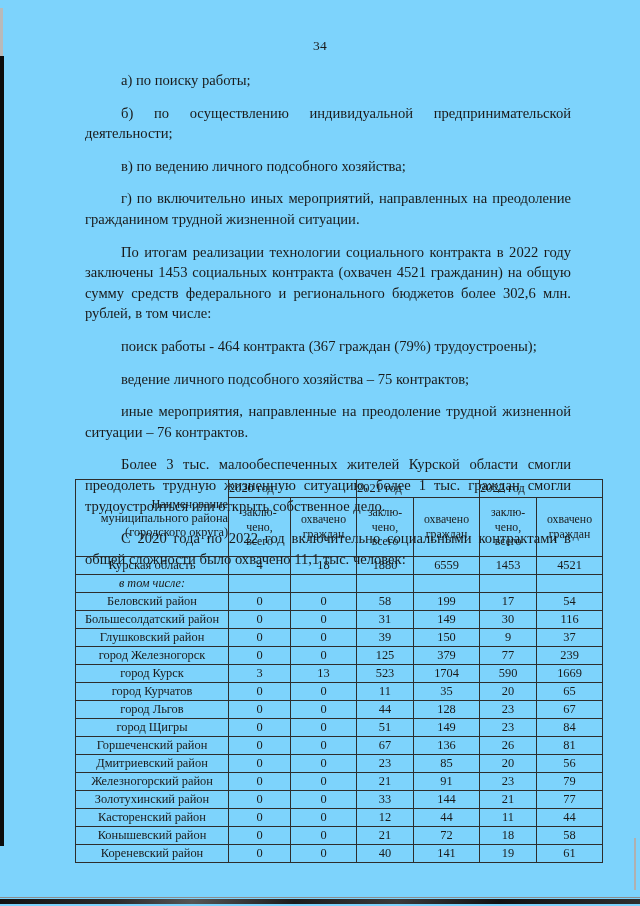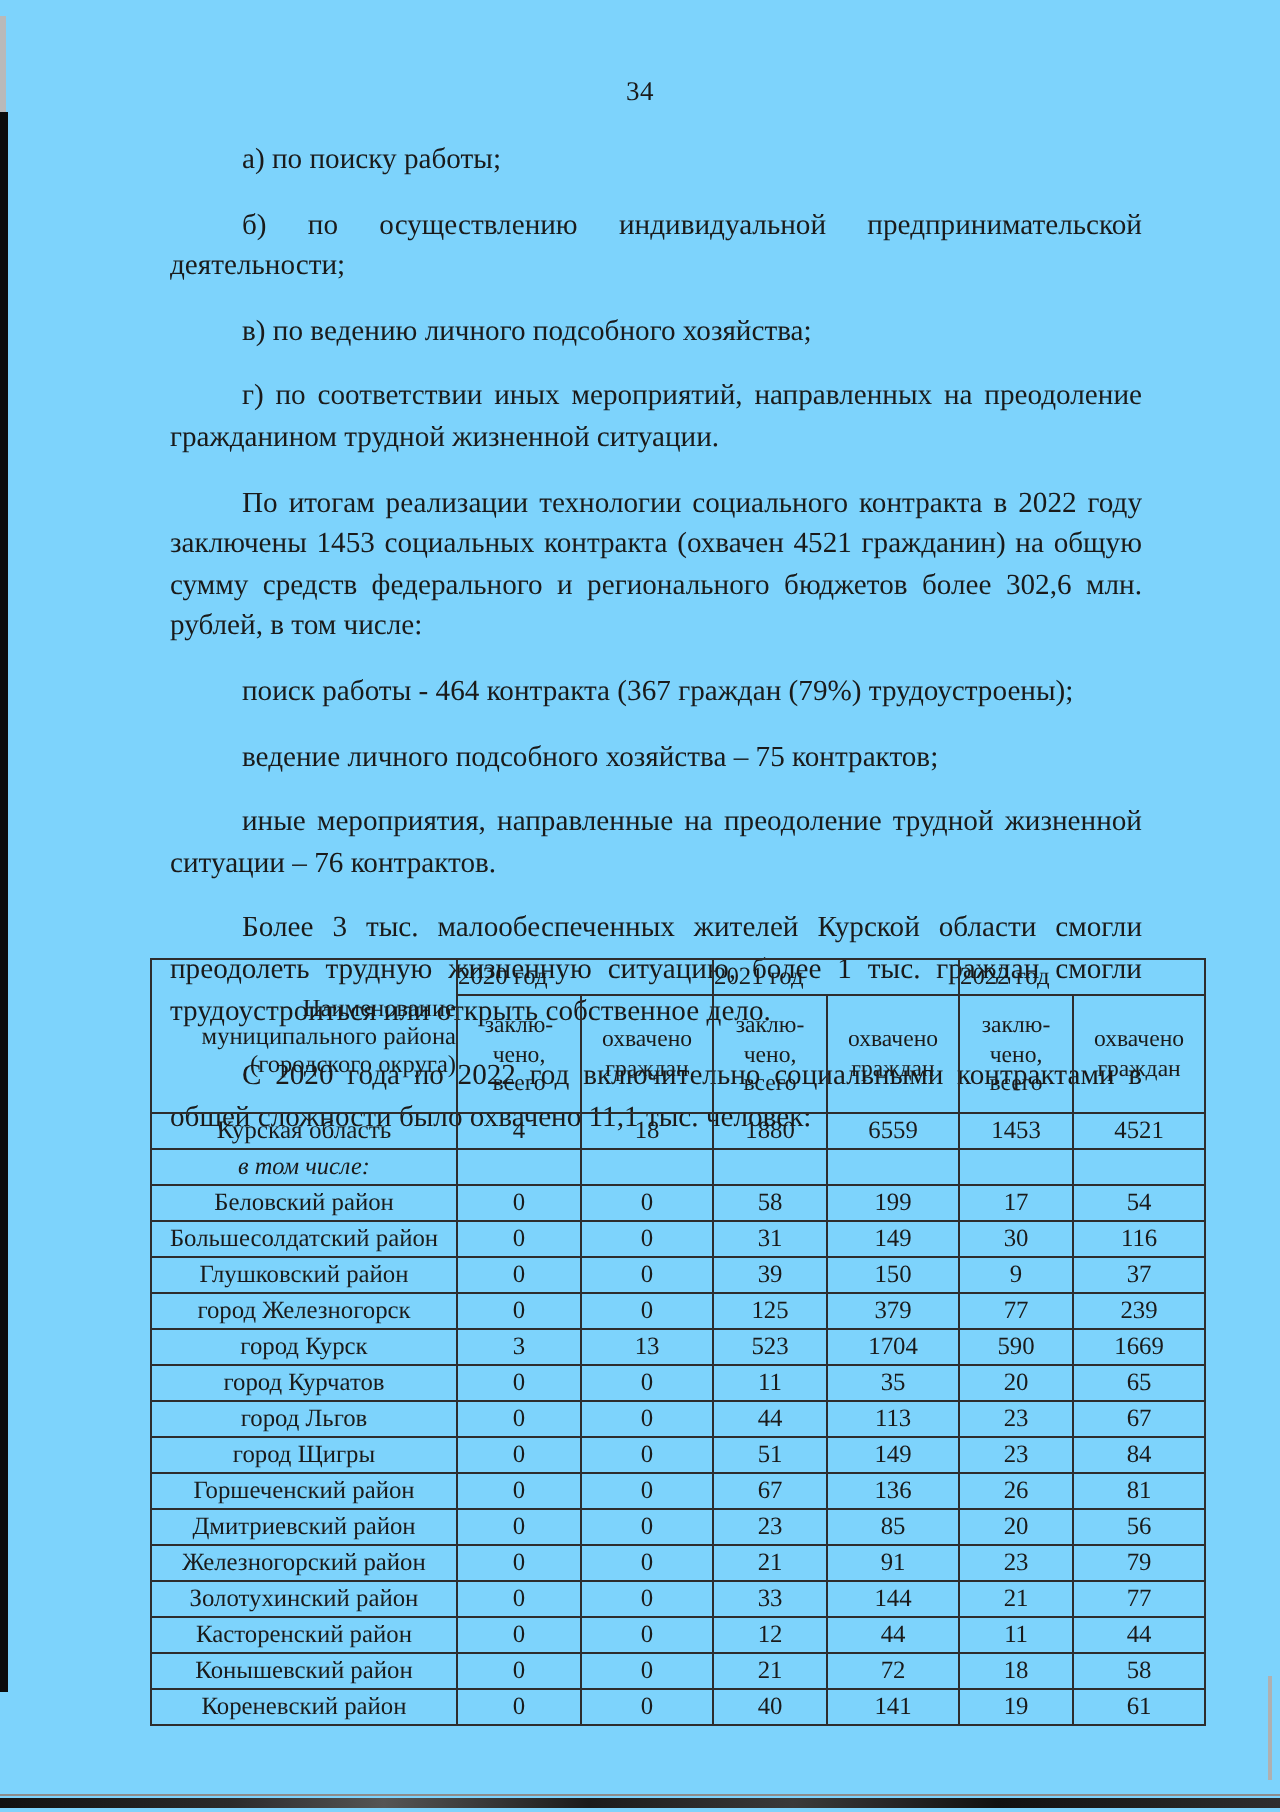--- a/index.html
+++ b/index.html
@@ -153,21 +153,21 @@
   <div class="scan-right-grey"></div>
   <div class="scan-bottom-hair"></div>
   <div class="scan-bottom-band"></div>
 
   <div class="page-number">34</div>
 
   <div class="body-text">
     <p class="para indent">а) по поиску работы;</p>
     <p class="para indent">б) по осуществлению индивидуальной предпринимательской деятельности;</p>
     <p class="para indent">в) по ведению личного подсобного хозяйства;</p>
-    <p class="para indent">г) по соответствии иных мероприятий, направленных на преодоление гражданином трудной жизненной ситуации.</p>
+    <p class="para indent">г) по включительно иных мероприятий, направленных на преодоление гражданином трудной жизненной ситуации.</p>
     <p class="para indent">По итогам реализации технологии социального контракта в 2022 году заключены 1453 социальных контракта (охвачен 4521 гражданин) на общую сумму средств федерального и регионального бюджетов более 302,6 млн. рублей, в том числе:</p>
     <p class="para indent">поиск работы - 464 контракта (367 граждан (79%) трудоустроены);</p>
     <p class="para indent">ведение личного подсобного хозяйства – 75 контрактов;</p>
     <p class="para indent">иные мероприятия, направленные на преодоление трудной жизненной ситуации – 76 контрактов.</p>
     <p class="para indent">Более 3 тыс. малообеспеченных жителей Курской области смогли преодолеть трудную жизненную ситуацию, более 1 тыс. граждан смогли трудоустроиться или открыть собственное дело.</p>
     <p class="para indent">С 2020 года по 2022 год включительно социальными контрактами в общей сложности было охвачено 11,1 тыс. человек:</p>
   </div>
 
   <div class="tbl-wrap">
     <table class="dt">
@@ -289,21 +289,21 @@
           <td class="c-num">11</td>
           <td class="c-num">35</td>
           <td class="c-num">20</td>
           <td class="c-num">65</td>
         </tr>
         <tr>
           <td class="c-name">город Льгов</td>
           <td class="c-num">0</td>
           <td class="c-num">0</td>
           <td class="c-num">44</td>
-          <td class="c-num">113</td>
+          <td class="c-num">128</td>
           <td class="c-num">23</td>
           <td class="c-num">67</td>
         </tr>
         <tr>
           <td class="c-name">город Щигры</td>
           <td class="c-num">0</td>
           <td class="c-num">0</td>
           <td class="c-num">51</td>
           <td class="c-num">149</td>
           <td class="c-num">23</td>

